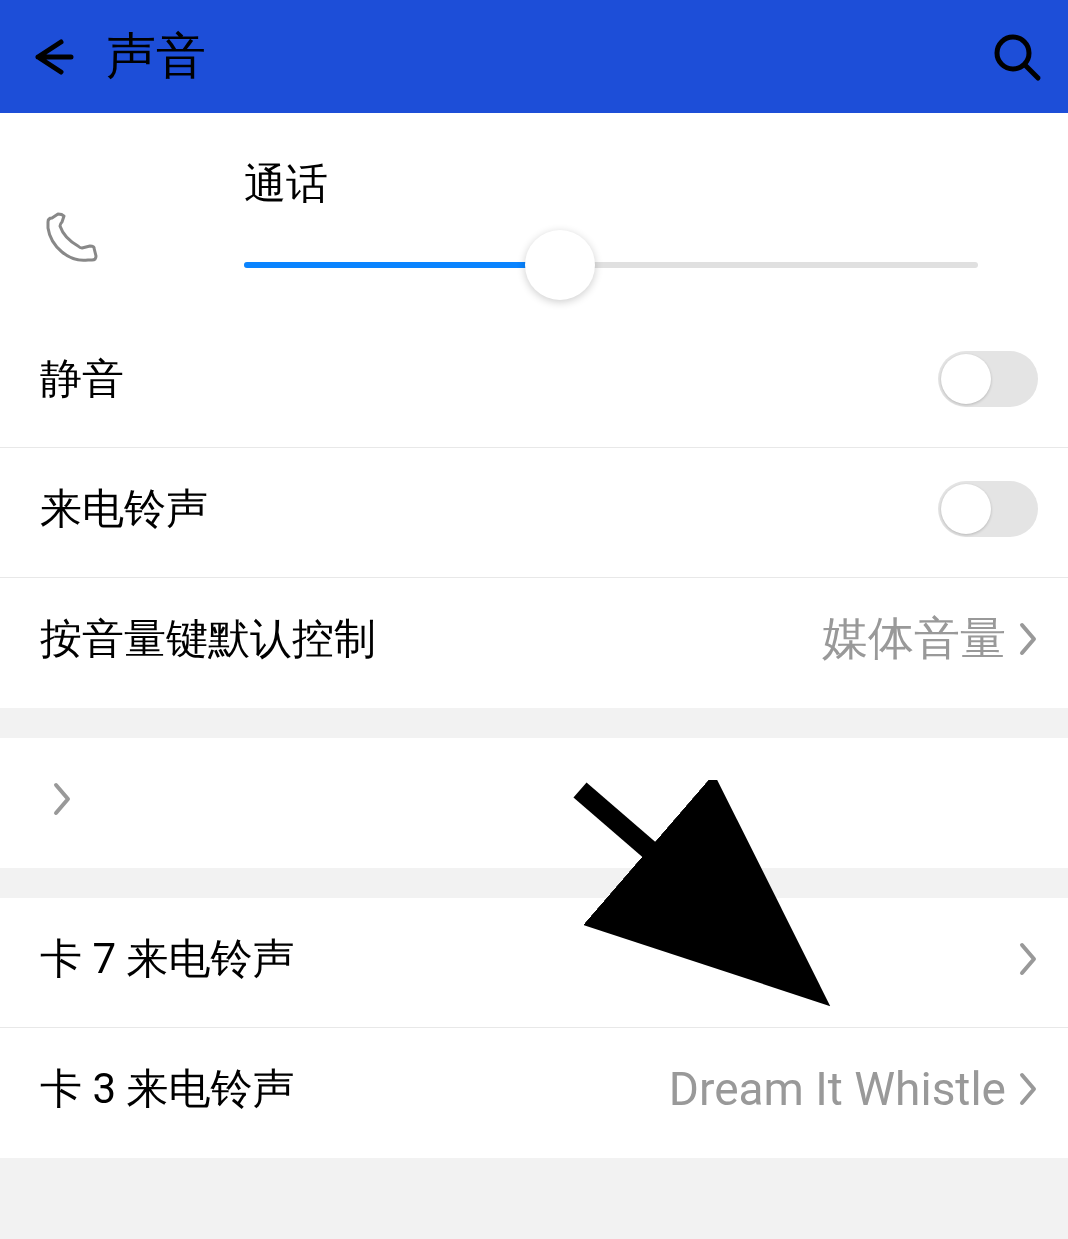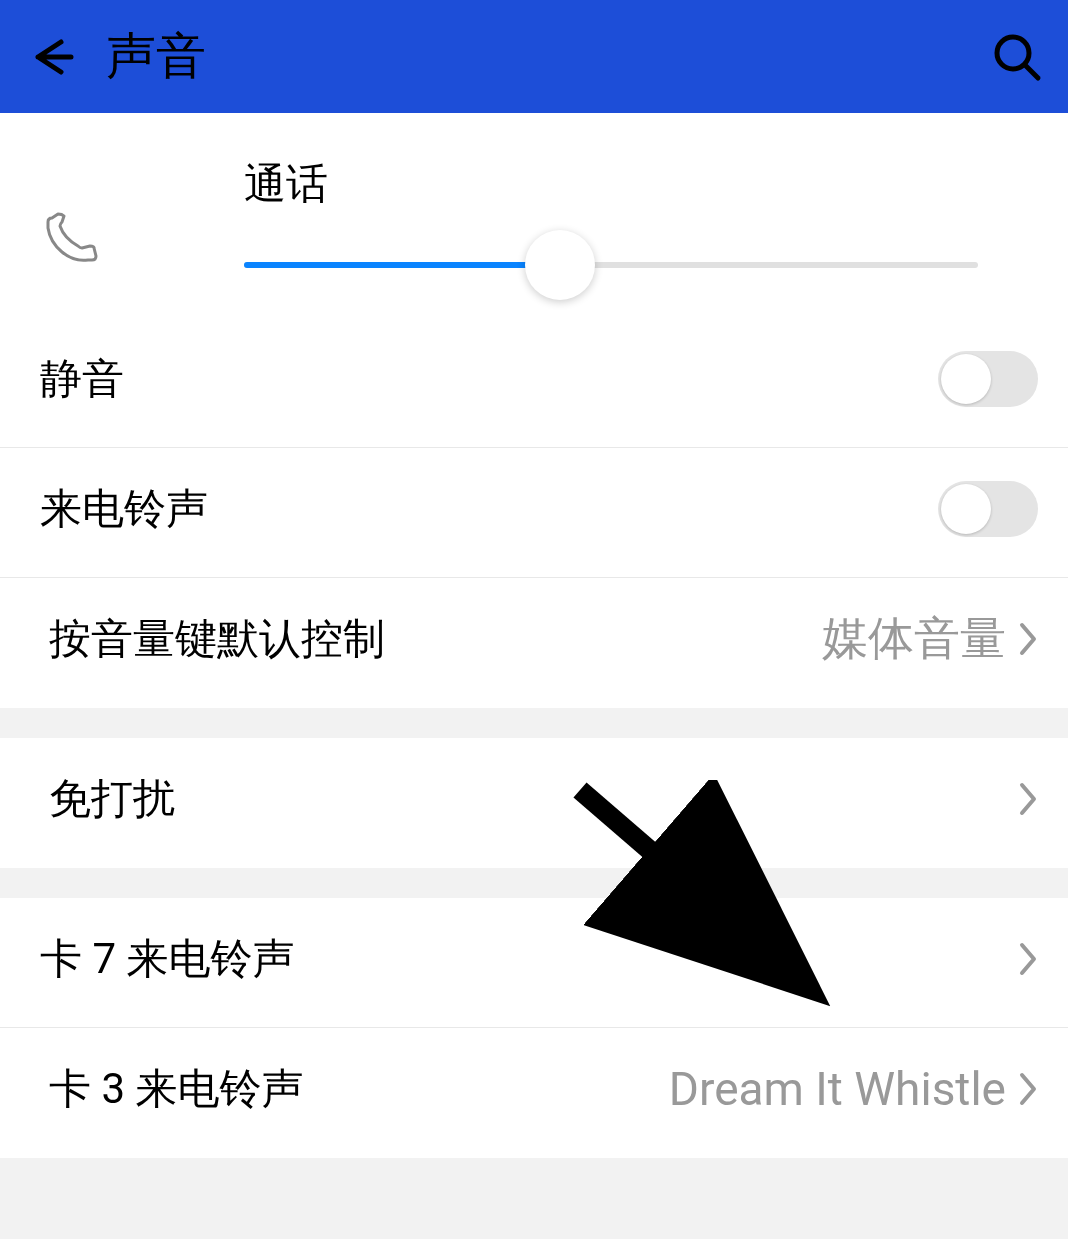--- a/index.html
+++ b/index.html
@@ -100,21 +100,20 @@
       display: flex;
       align-items: center;
       justify-content: space-between;
       padding: 0 30px 8px 40px;
       height: 130px;
       border-bottom: 1px solid #e8e8e8;
       cursor: pointer;
     }
     .list-item:last-child {
       border-bottom: none;
-      margin-left: 9px;
     }
     .list-item-label {
       font-size: 42px;
     }
     .list-item-value {
       font-size: 46px;
       color: #999;
       display: flex;
       align-items: center;
     }
@@ -207,21 +206,20 @@
         <path d="M 4 4 L 16 18 L 4 32" stroke="#999" stroke-width="4" fill="none" stroke-linecap="round" stroke-linejoin="round"></path>
       </svg>
     </div>
   </div>
 </div>
 
 <div class="section-gap"></div>
 
 <div class="content">
   <div class="list-item" style="border-bottom:none">
-    <div class="list-item-label">免打扰</div>
     <div class="list-item-value">
       <svg class="chevron" width="20" height="36" viewBox="0 0 20 36">
         <path d="M 4 4 L 16 18 L 4 32" stroke="#999" stroke-width="4" fill="none" stroke-linecap="round" stroke-linejoin="round"></path>
       </svg>
     </div>
   </div>
 </div>
 
 <div class="section-gap"></div>
 

